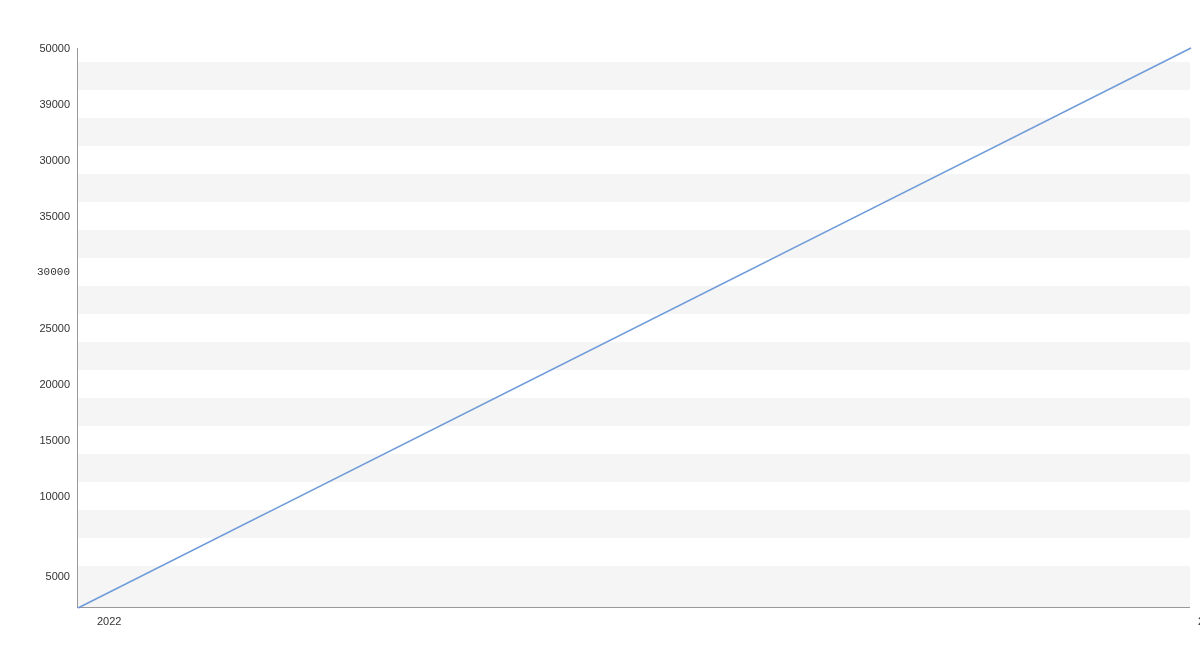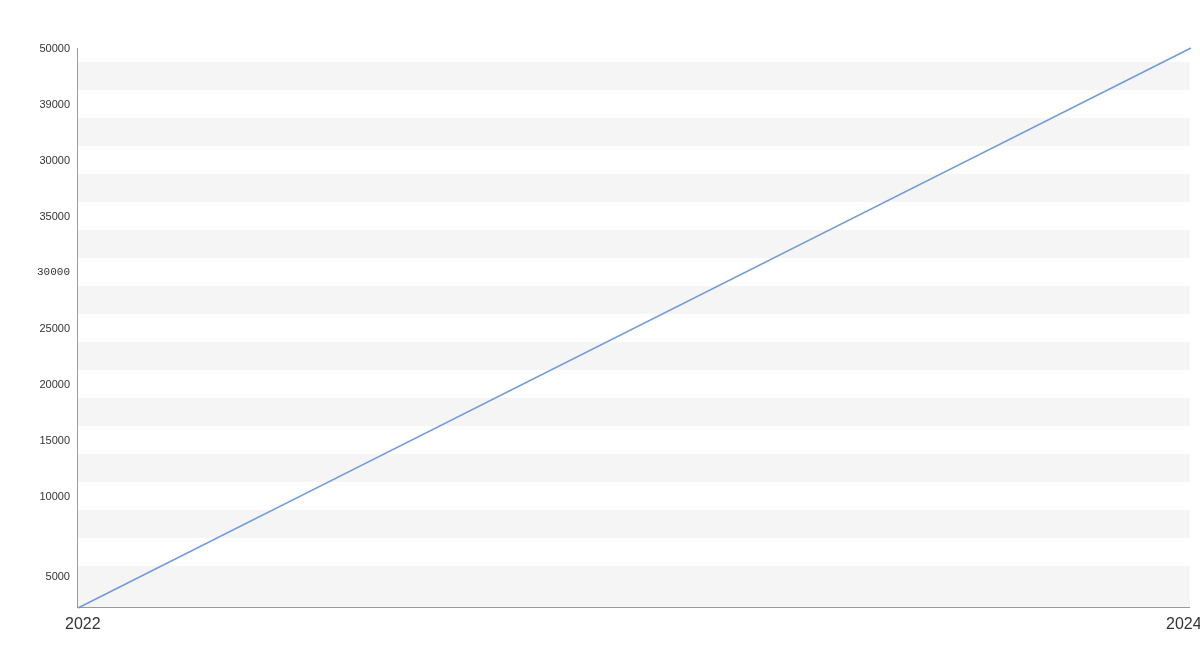--- a/index.html
+++ b/index.html
@@ -50,22 +50,23 @@
     right: 1130px; 
     width: 60px;
     text-align: right;
     font-size: 11px;
     color: #333;
     transform: translateY(-50%);
   }
   .x-tick-label {
     position: absolute;
     top: 615px;
-    font-size: 16px;
+    font-size: 11px;
     color: #333;
+    margin-left: 32px;
   }
   svg.line-layer {
     position: absolute;
     left: 0;
     top: 0;
     width: 100%;
     height: 100%;
     overflow: visible;
   }
 </style>

